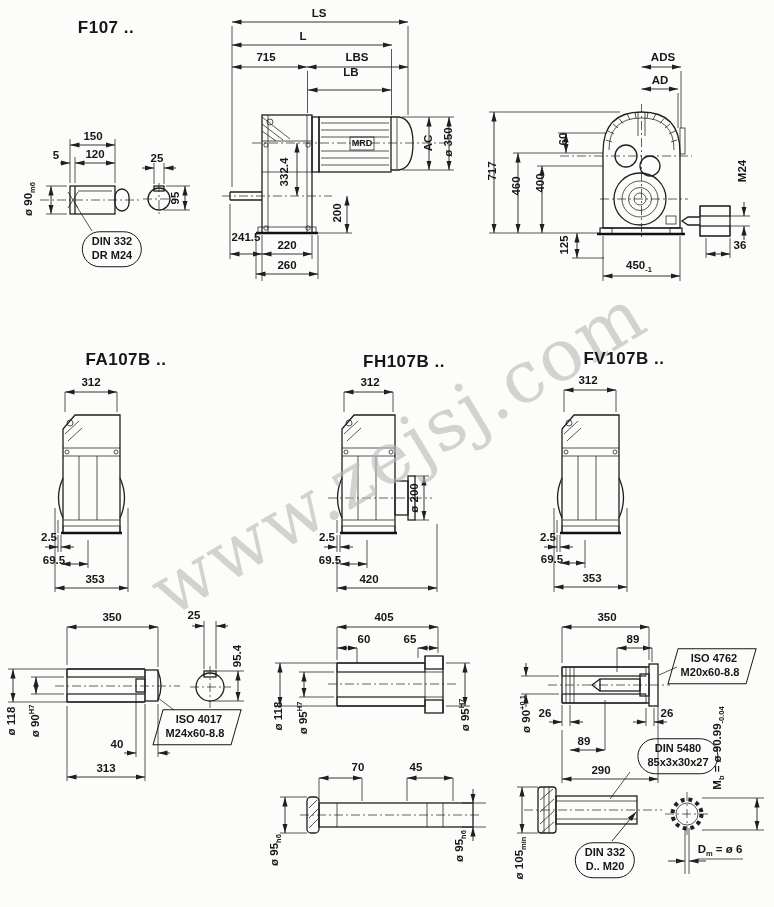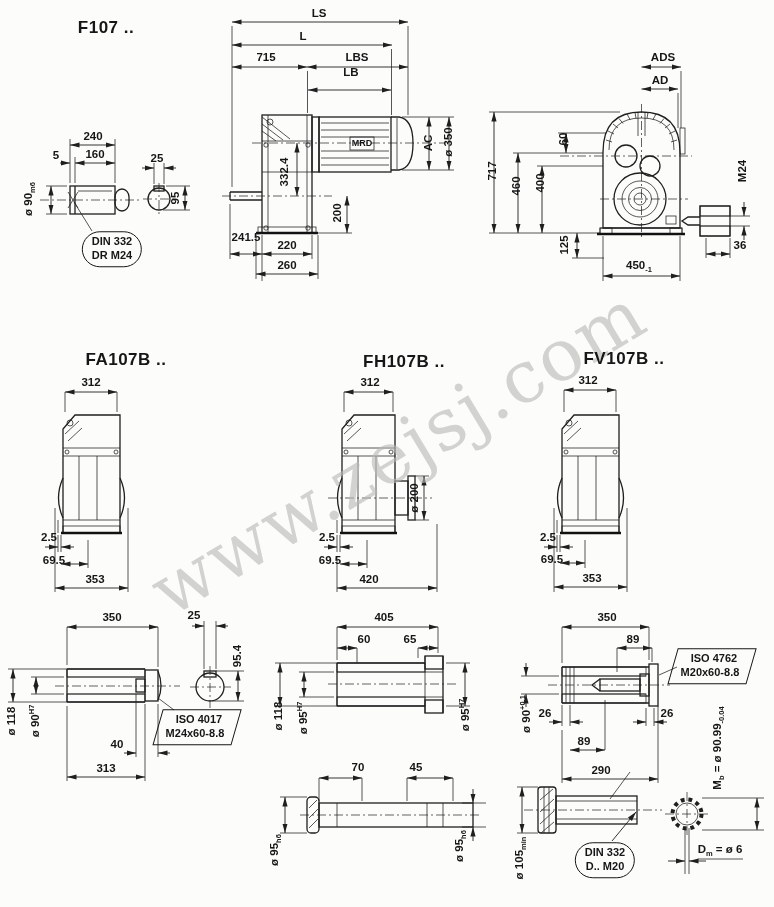--- a/index.html
+++ b/index.html
@@ -426,23 +426,23 @@
   </g>
 </svg>
 
 <div class="wm">www.zejsj.com</div>
 
 <span class="lbl ttl" style="left:106px;top:27px">F107 ..</span>
 <span class="lbl ttl" style="left:126px;top:359px">FA107B ..</span>
 <span class="lbl ttl" style="left:404px;top:361px">FH107B ..</span>
 <span class="lbl ttl" style="left:624px;top:358px">FV107B ..</span>
 
-<span class="lbl" style="left:93px;top:137px">240</span>
+<span class="lbl" style="left:93px;top:137px">150</span>
 <span class="lbl" style="left:56px;top:156px">5</span>
-<span class="lbl" style="left:95px;top:155px">160</span>
+<span class="lbl" style="left:95px;top:155px">120</span>
 <span class="lbl v" style="left:30px;top:199px"><span>ø 90</span><sub>m6</sub></span>
 <span class="lbl" style="left:157px;top:159px">25</span>
 <span class="lbl v" style="left:176px;top:198px">95</span>
 <div class="callout stadium" style="left:112px;top:249px">
   <span>DIN 332</span><br>
   <span>DR M24</span>
 </div>
 
 <span class="lbl" style="left:319px;top:14px">LS</span>
 <span class="lbl" style="left:303px;top:37px">L</span>
@@ -512,20 +512,24 @@
 <span class="lbl" style="left:633px;top:640px">89</span>
 <span class="lbl v" style="left:526px;top:714px"><span>ø 90</span><sup>+0.1</sup></span>
 <span class="lbl" style="left:545px;top:714px">26</span>
 <span class="lbl" style="left:667px;top:714px">26</span>
 <span class="lbl" style="left:584px;top:742px">89</span>
 <span class="lbl" style="left:601px;top:771px">290</span>
 <div class="callout para" style="left:712px;top:666px">
   <span class="in">ISO 4762</span>
   <span class="in">M20x60-8.8</span>
 </div>
+<div class="callout stadium" style="left:678px;top:756px">
+  <span>DIN 5480</span><br>
+  <span>85x3x30x27</span>
+</div>
 <div class="callout stadium" style="left:605px;top:860px">
   <span>DIN 332</span><br>
   <span>D.. M20</span>
 </div>
 <span class="lbl v" style="left:521px;top:858px"><span>ø 105</span><sub>min</sub></span>
 <span class="lbl v" style="left:719px;top:748px"><span>M</span><sub>b</sub><span> = ø 90.99</span><sub>-0.04</sub></span>
 <span class="lbl" style="left:720px;top:851px"><span>D</span><sub>m</sub><span> = ø 6</span></span>
 
 </div>
 

